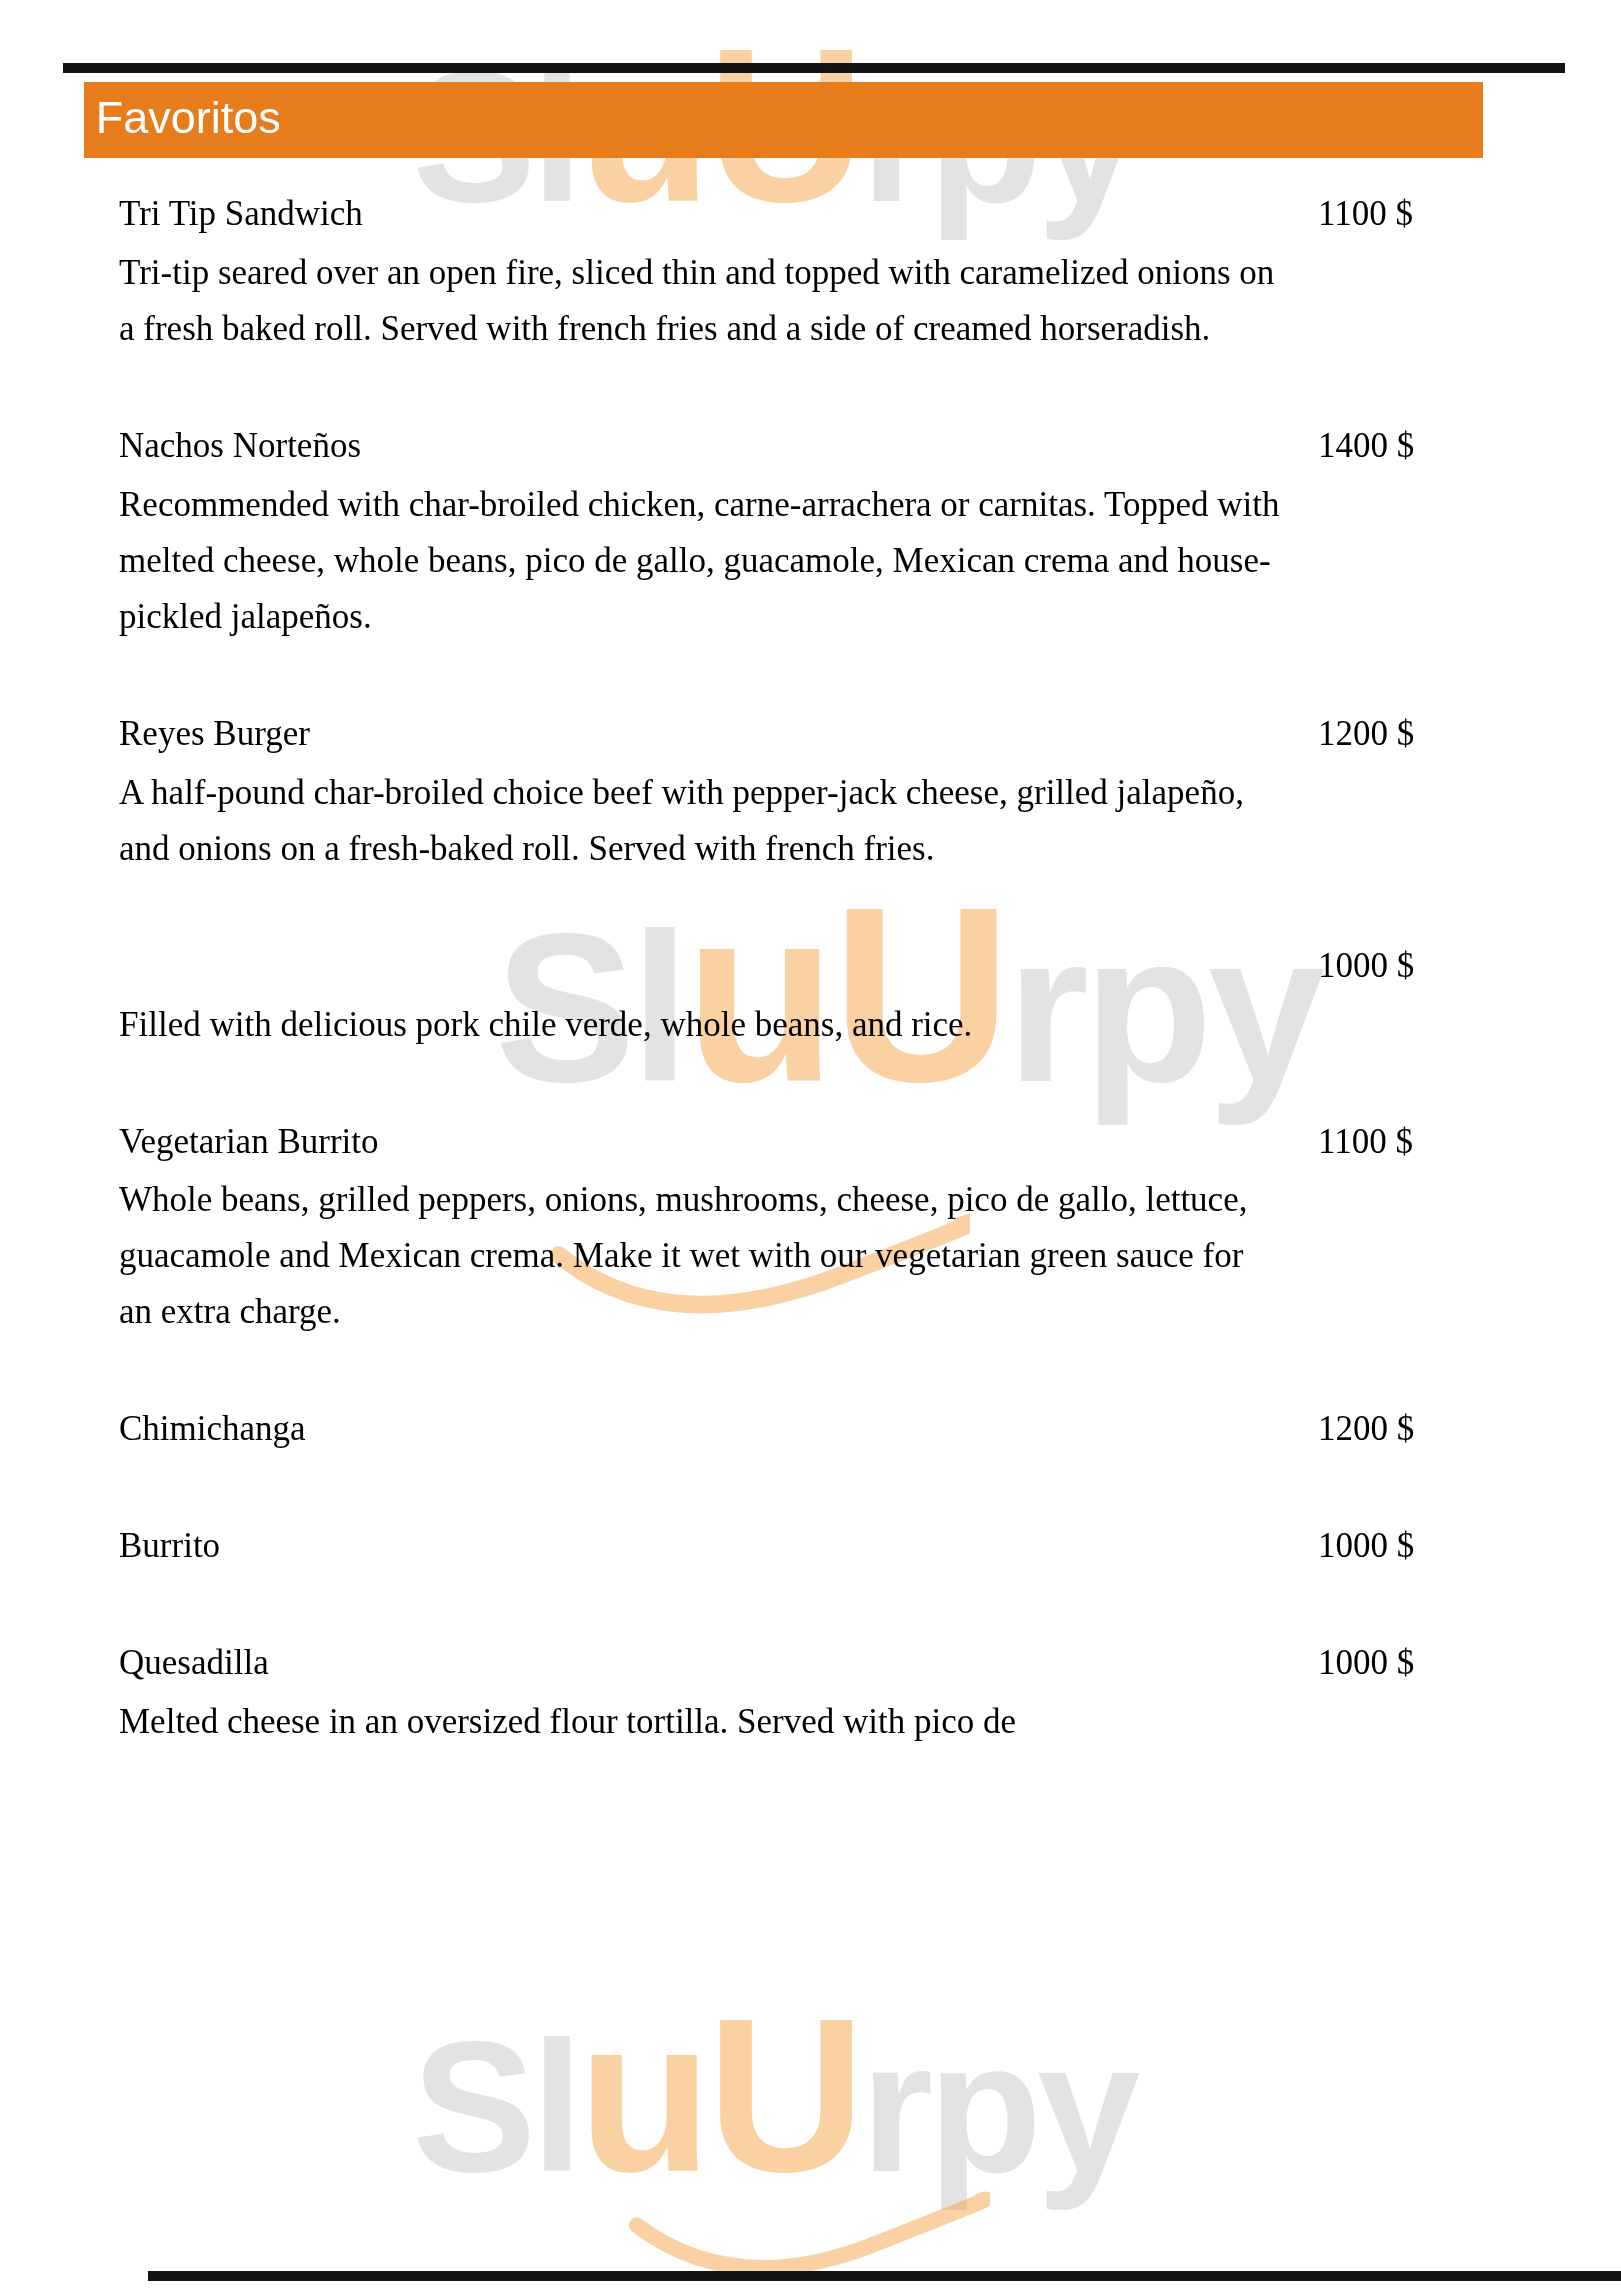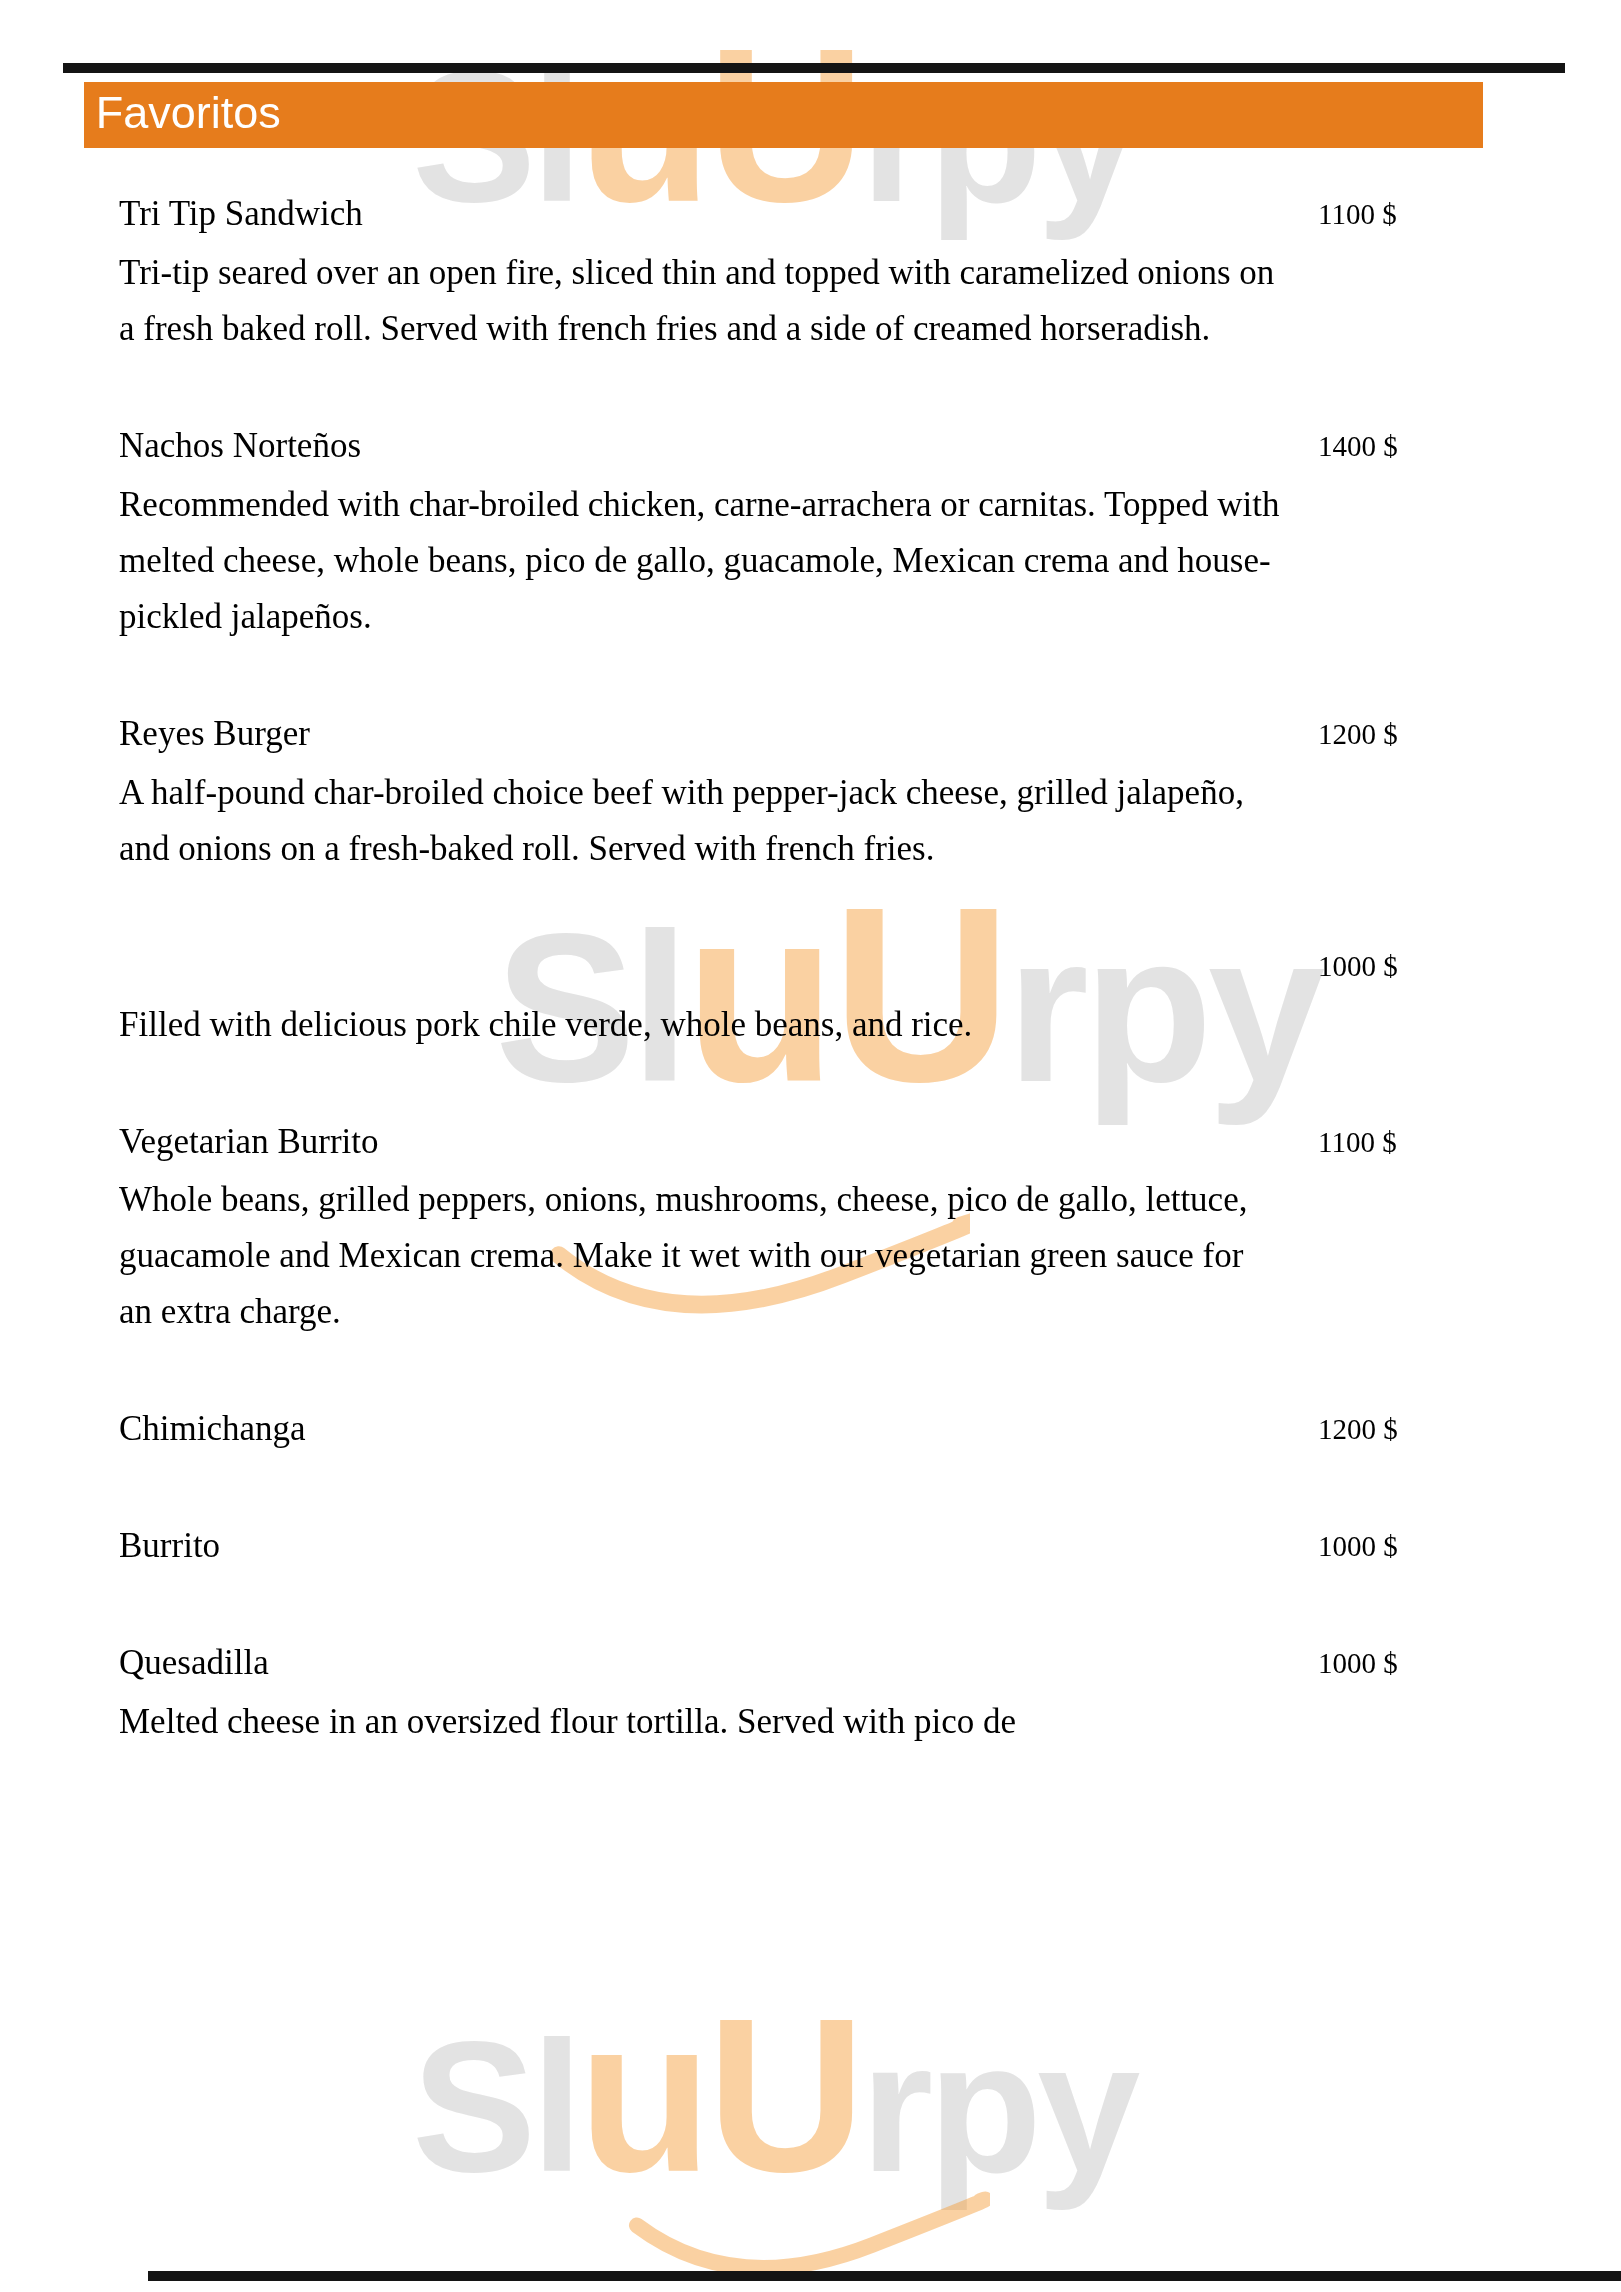--- a/index.html
+++ b/index.html
@@ -19,21 +19,21 @@
   }
   .bottom-rule {
     position:absolute; left:148px; top:2271px;
     width:1473px; height:9.8px; background:#141414;
     z-index:2;
   }
 
   
   .section-header {
     position:absolute; left:84px; top:82px;
-    width:1399px; height:66px;
+    width:1399px; height:76px;
     background:#e67c1c;
     display:flex; align-items:center;
     padding-left:11.8px;
     z-index:2;
   }
   .section-header .title {
     font-family:"Liberation Sans", sans-serif;
     font-size:45px; line-height:1;
     color:#ffffff;
     padding-bottom:5.9px;
@@ -47,21 +47,21 @@
     margin-left:31px;
   }
   .menu-item { position:relative; margin-bottom:61px; }
   .item-head { position:relative; height:56px; }
   .item-name {
     font-size:35px; line-height:56px;
     display:inline-block;
   }
   .item-price {
     position:absolute; left:1199px; top:0;
-    font-size:29px; line-height:56px;
+    font-size:35px; line-height:56px;
     white-space:nowrap;
     text-align:center;
   }
   .item-desc {
     font-size:35px; line-height:56px;
     max-width:1161px;
     margin-top:2.9px;
   }
 
   

